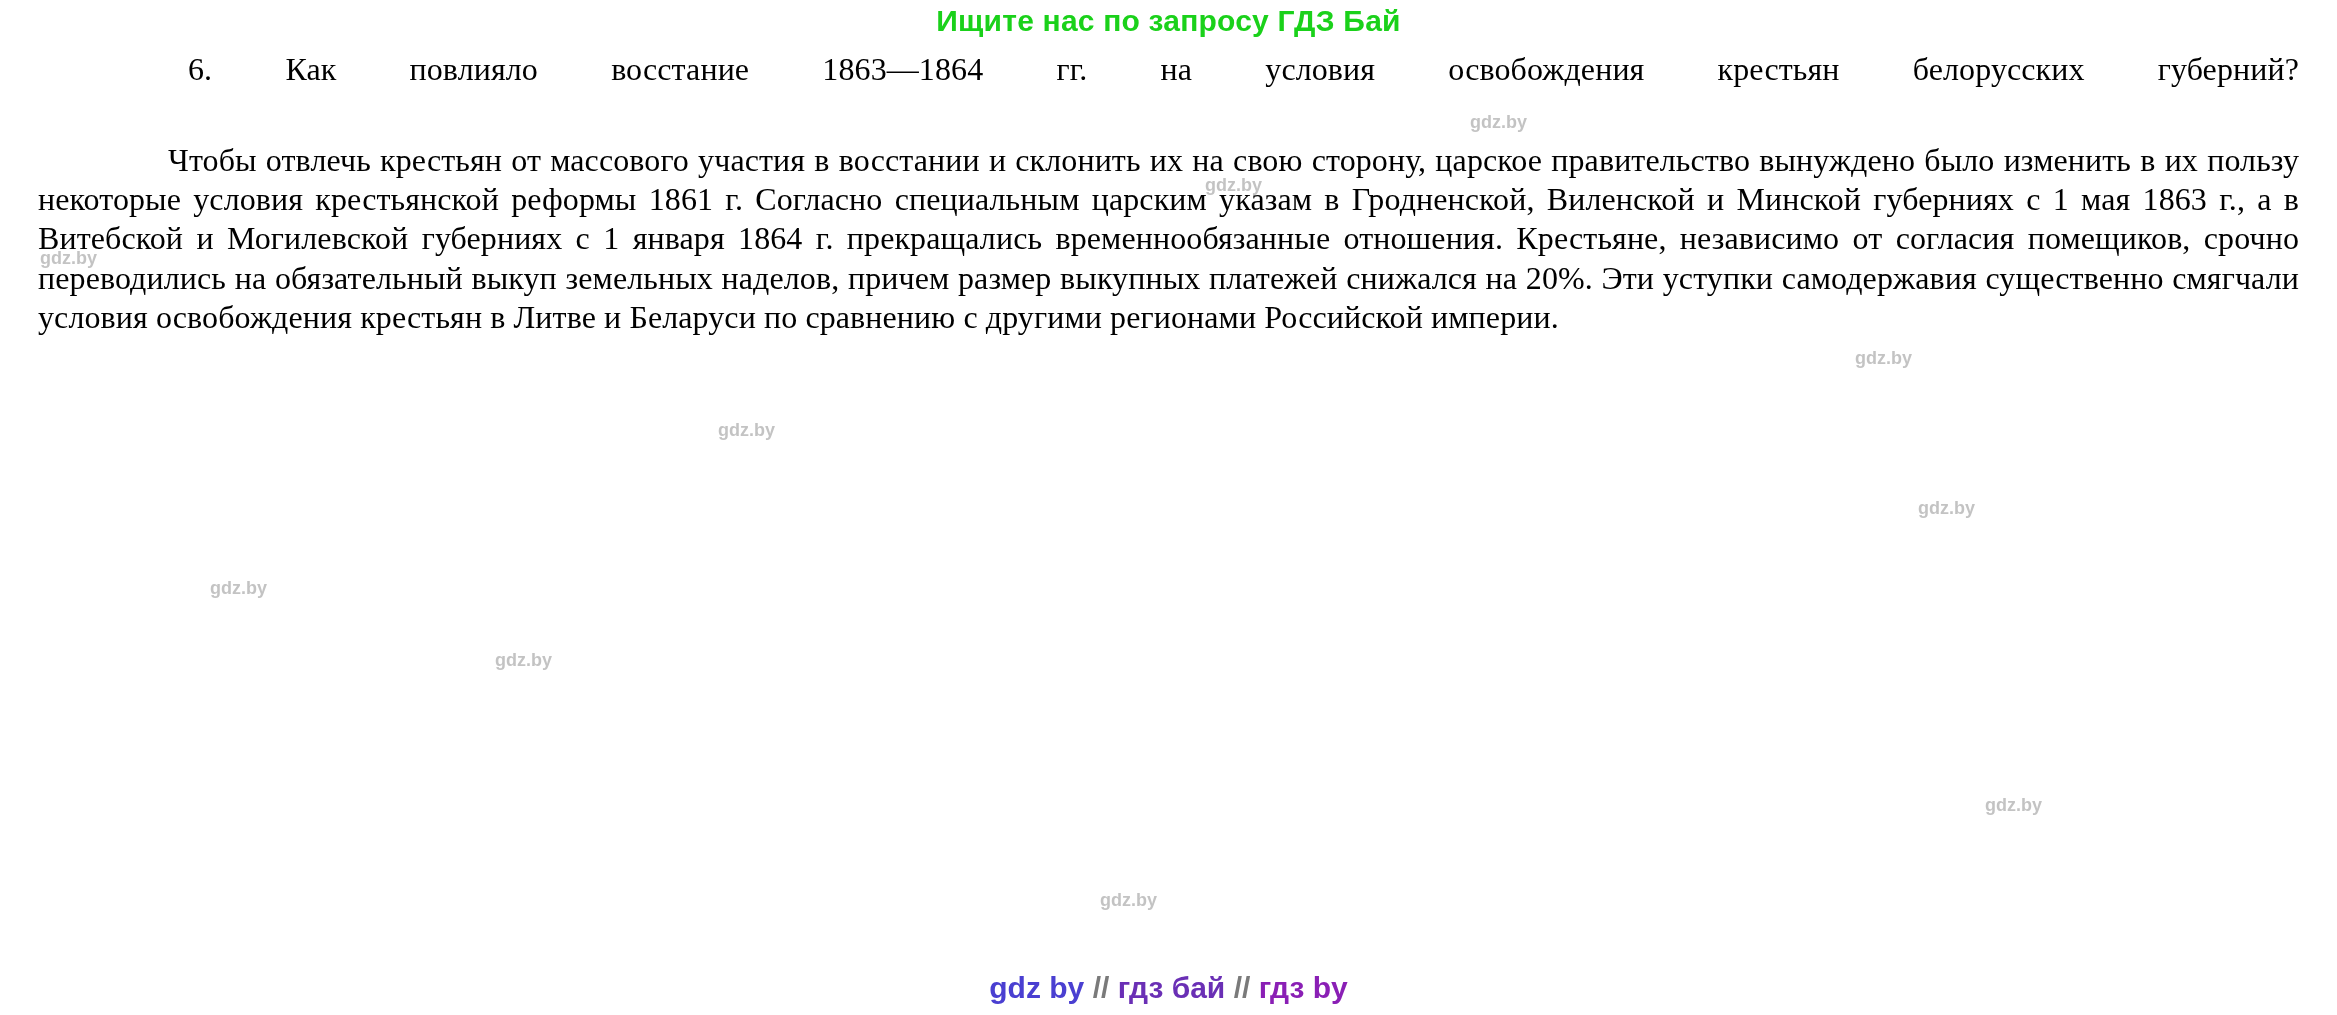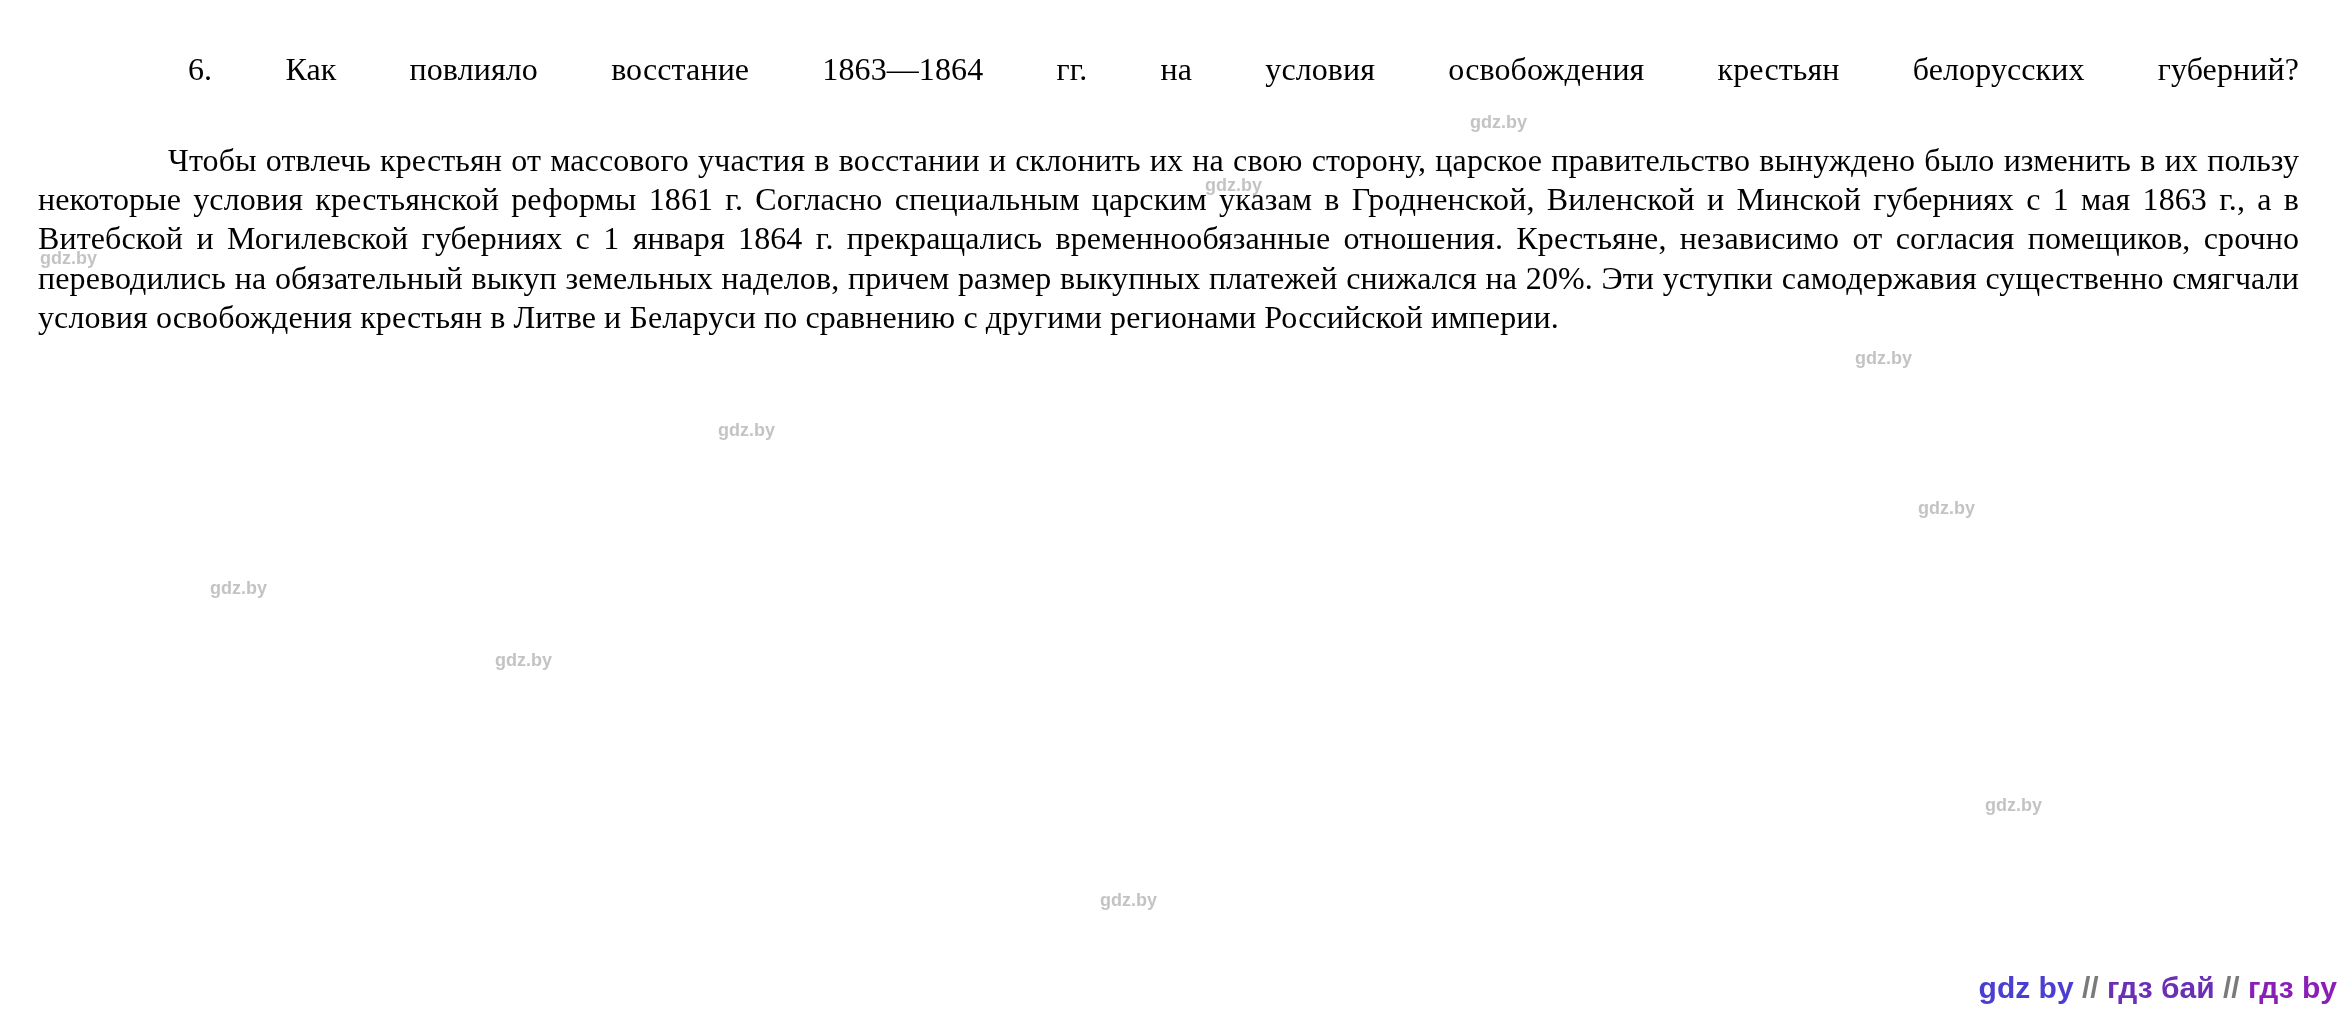--- a/index.html
+++ b/index.html
@@ -68,21 +68,21 @@
     display: inline-block;
     width: 100%;
   }
   p.q.nojust::after, p.a.nojust::after { display: none; }
 
   .bottom-bar {
     position: absolute;
     bottom: 10px;
     left: 0;
     width: 100%;
-    text-align: right;
+    text-align: center;
     font-family: "Liberation Sans", sans-serif;
     font-size: 30px;
     font-weight: 700;
   }
   .bottom-bar .b1 { color: #4a3fd1; }
   .bottom-bar .sep { color: #7a7a7a; font-weight: 700; }
   .bottom-bar .b2 { color: #6a2fb5; }
   .bottom-bar .b3 { color: #8a1fb5; }
 
   .wm {
@@ -94,20 +94,21 @@
     opacity: 0.85;
     pointer-events: none;
     white-space: nowrap;
   }
 </style>
 </head>
 <body>
 
 <div class="page">
 
+  <div class="top-banner">Ищите нас по запросу ГДЗ Бай</div>
 
   <div class="content">
     <p class="q">6. Как повлияло восстание 1863—1864 гг. на условия освобождения крестьян белорусских губерний?</p>
     <p class="a nojust">Чтобы отвлечь крестьян от массового участия в восстании и склонить их на свою сторону, царское правительство вынуждено было изменить в их пользу некоторые условия крестьянской реформы 1861 г. Согласно специальным царским указам в Гродненской, Виленской и Минской губерниях с 1 мая 1863 г., а в Витебской и Могилевской губерниях с 1 января 1864 г. прекращались временнообязанные отношения. Крестьяне, независимо от согласия помещиков, срочно переводились на обязательный выкуп земельных наделов, причем размер выкупных платежей снижался на 20%. Эти уступки самодержавия существенно смягчали условия освобождения крестьян в Литве и Беларуси по сравнению с другими регионами Российской империи.</p>
   </div>
 
   <div class="bottom-bar">
     <span class="b1">gdz by</span>
     <span class="sep">//</span>
     <span class="b2">гдз бай</span>

